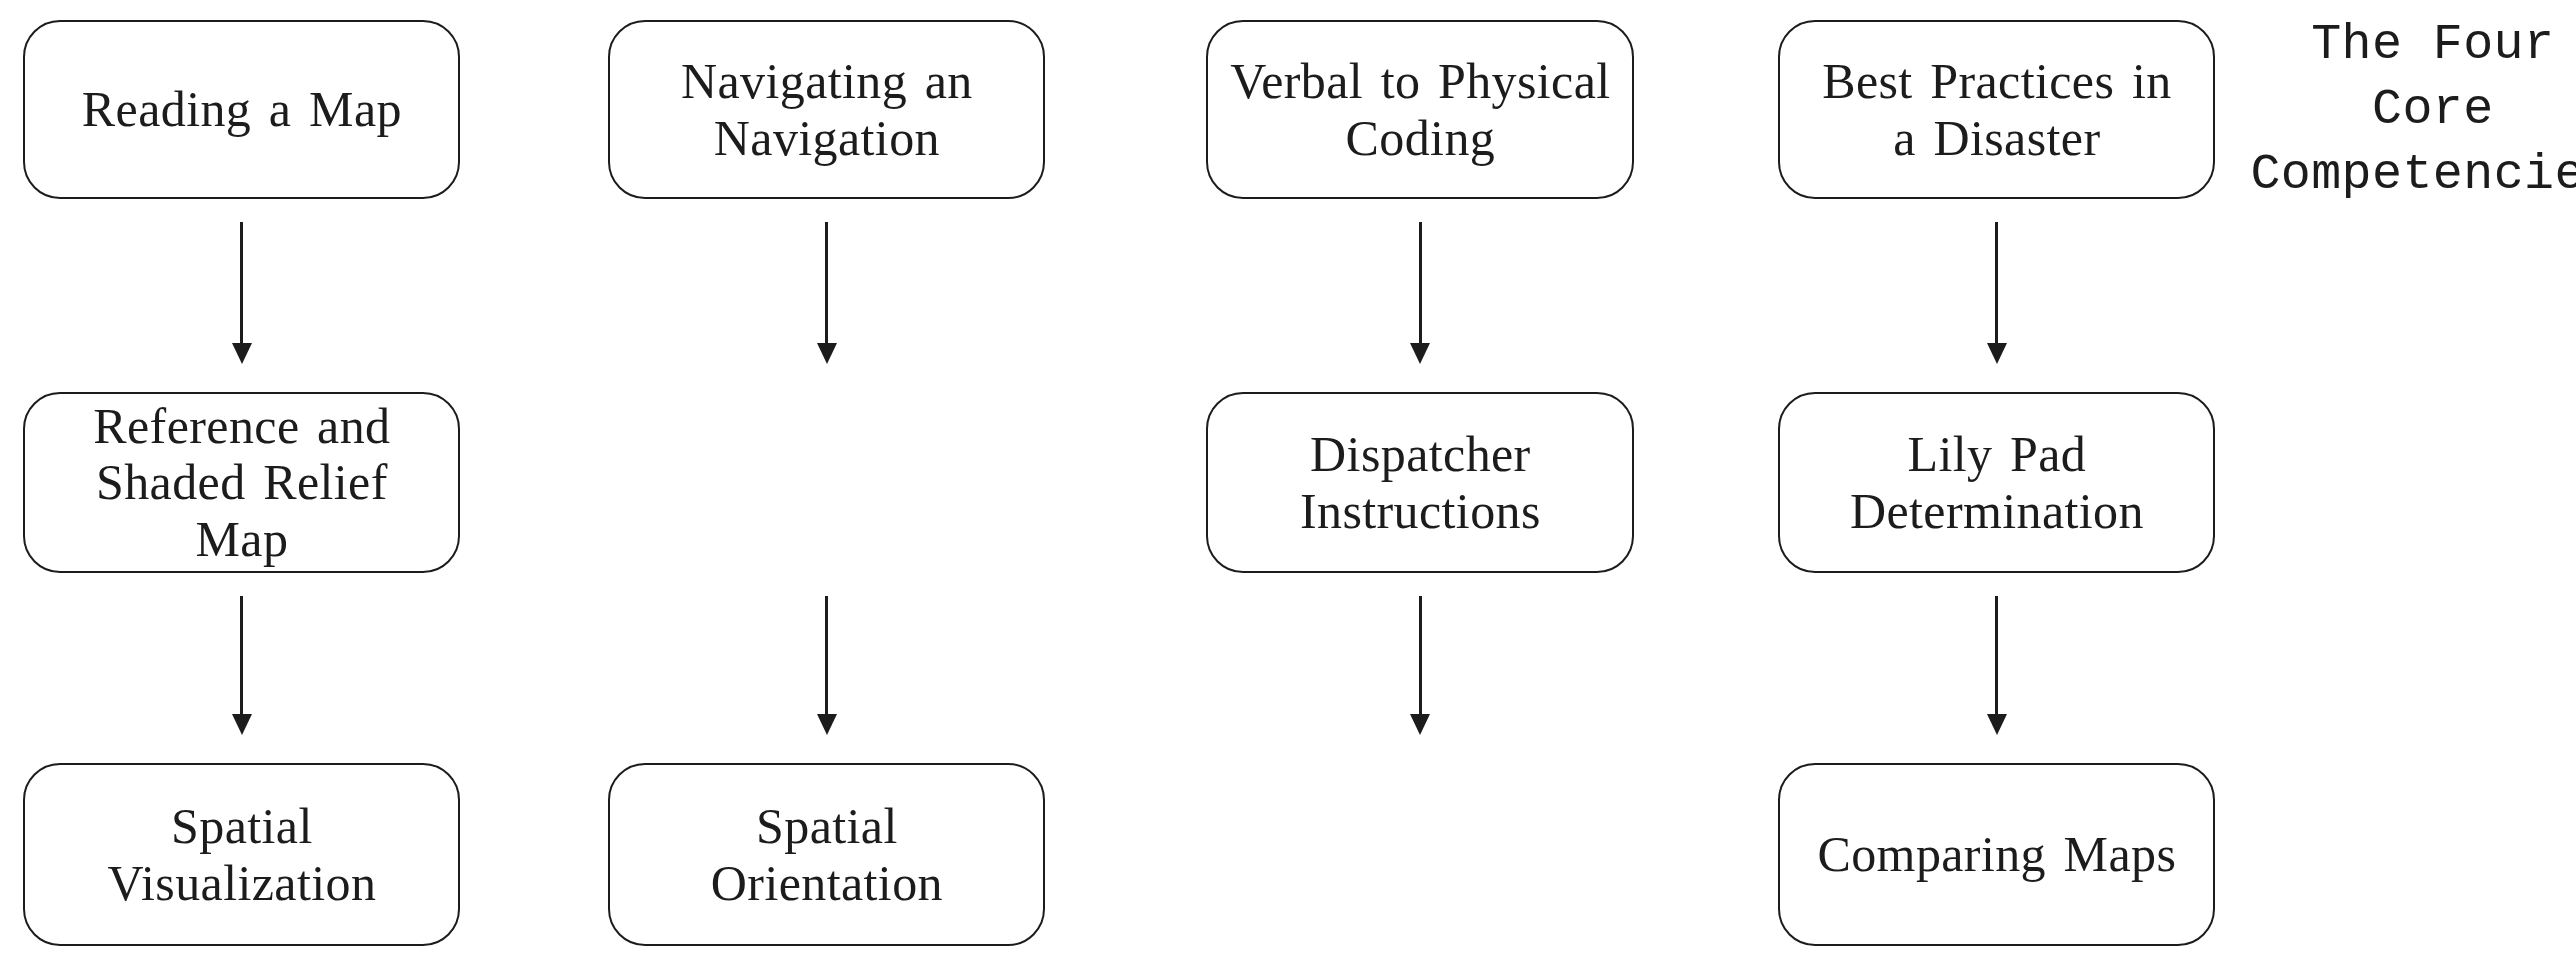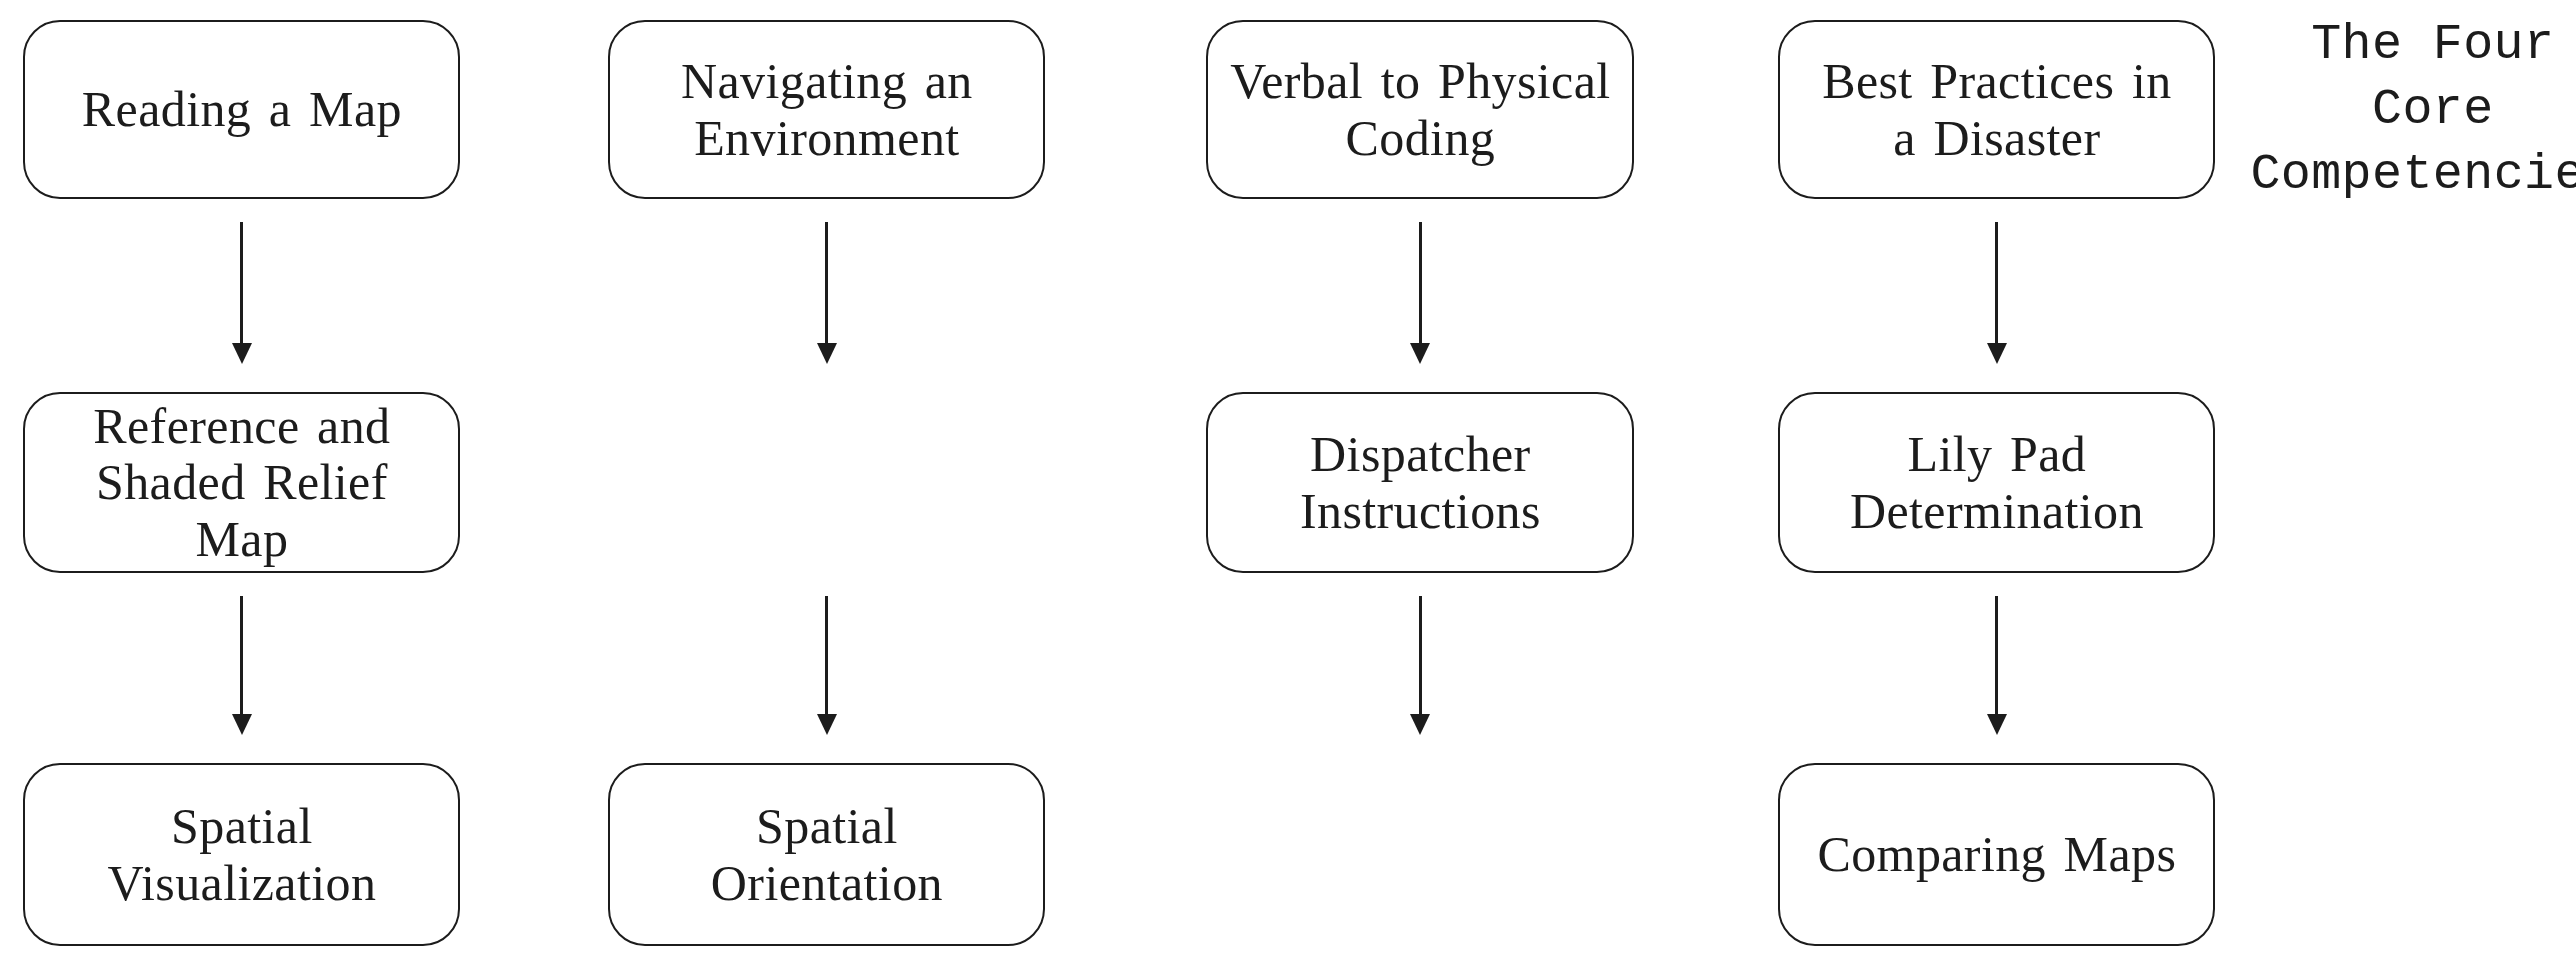--- a/index.html
+++ b/index.html
@@ -76,21 +76,21 @@
 </head>
 <body>
 
 <div class="diagram">
 
   <div class="box r1 c1">
     <span class="box-text">Reading a Map</span>
   </div>
   <div class="box r1 c2">
     <span class="box-text">Navigating an
-Environment</span>
+Navigation</span>
   </div>
   <div class="box r1 c3">
     <span class="box-text">Verbal to Physical
 Coding</span>
   </div>
   <div class="box r1 c4">
     <span class="box-text">Best Practices in
 a Disaster</span>
   </div>
   <div class="row-label r1 c5">The Four Core

